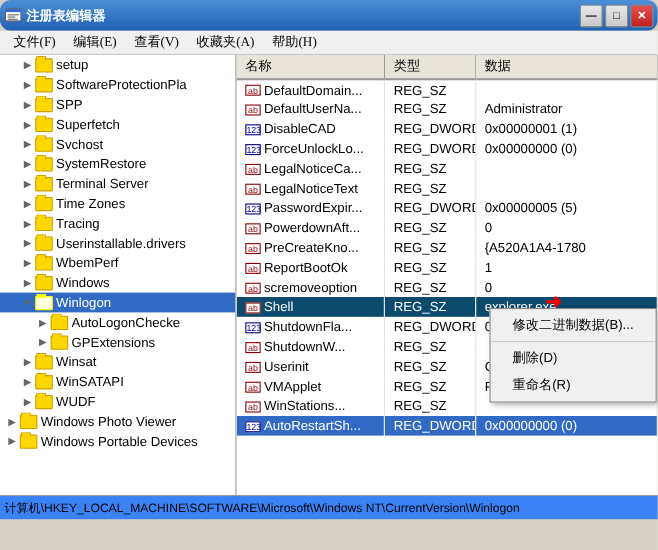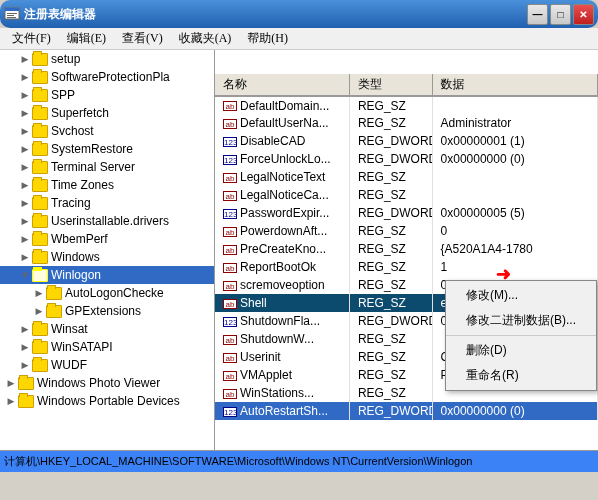--- a/index.html
+++ b/index.html
@@ -127,21 +127,20 @@
       position: relative;
       display: flex;
       flex-direction: column;
     }
 
     
     .reg-table {
       width: 100%;
       border-collapse: collapse;
       font-size: 12px;
-      margin-top: 24px;
     }
     .reg-table thead th {
       background: #e8e4da;
       border-right: 1px solid #999;
       border-bottom: 2px solid #999;
       padding: 2px 8px;
       text-align: left;
       font-weight: normal;
       height: 20px;
       position: sticky;
@@ -414,28 +413,28 @@
     </tr>
             <tr>
       <td class="col-name">
         <span class="type-icon dword">123</span>ForceUnlockLo...
       </td>
       <td class="col-type">REG_DWORD</td>
       <td class="col-data">0x00000000 (0)</td>
     </tr>
             <tr>
       <td class="col-name">
+        <span class="type-icon ab">ab</span>LegalNoticeCa...
+      </td>
+      <td class="col-type">REG_SZ</td>
+      <td class="col-data"></td>
+    </tr>
+            <tr>
+      <td class="col-name">
         <span class="type-icon ab">ab</span>LegalNoticeText
-      </td>
-      <td class="col-type">REG_SZ</td>
-      <td class="col-data"></td>
-    </tr>
-            <tr>
-      <td class="col-name">
-        <span class="type-icon ab">ab</span>LegalNoticeCa...
       </td>
       <td class="col-type">REG_SZ</td>
       <td class="col-data"></td>
     </tr>
             <tr>
       <td class="col-name">
         <span class="type-icon dword">123</span>PasswordExpir...
       </td>
       <td class="col-type">REG_DWORD</td>
       <td class="col-data">0x00000005 (5)</td>
@@ -517,23 +516,20 @@
       <td class="col-type">REG_DWORD</td>
       <td class="col-data">0x00000000 (0)</td>
     </tr>
           </tbody>
       </table>
     </div>
 
     <div class="context-menu" style="top: 230px; left: 230px;">
 
       <div style="position:absolute; top:-18px; left:50px; color:red; font-size:18px; font-weight:bold;">➜</div>
-      <div class="context-menu-item">
-        <span>修改(M)...</span>
-      </div>
       <div class="context-menu-item">
         <span>修改二进制数据(B)...</span>
       </div>
       <div class="context-menu-separator"></div>
       <div class="context-menu-item">
         <span>删除(D)</span>
       </div>
       <div class="context-menu-item">
         <span>重命名(R)</span>
       </div>

